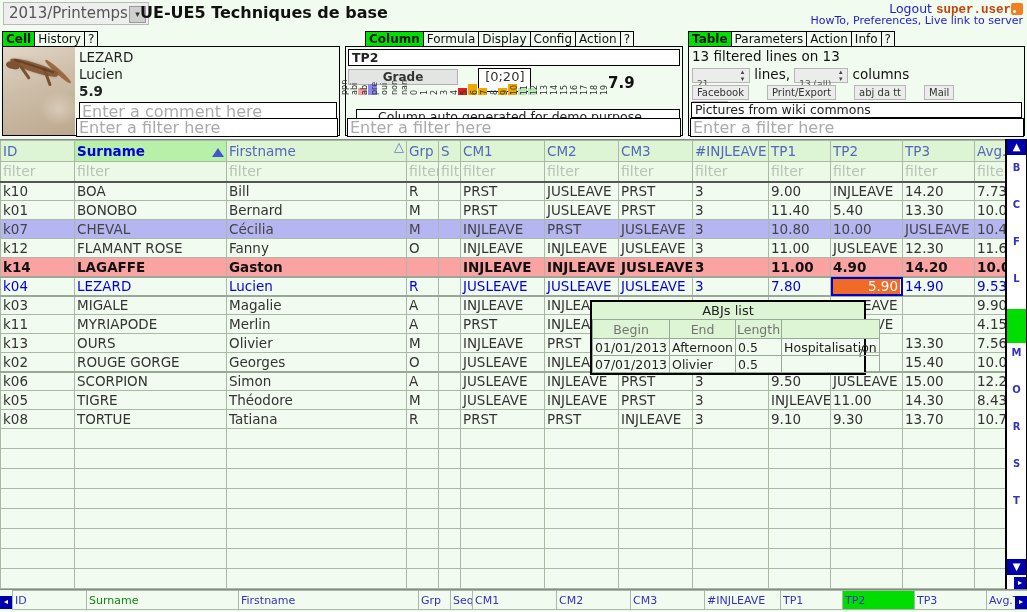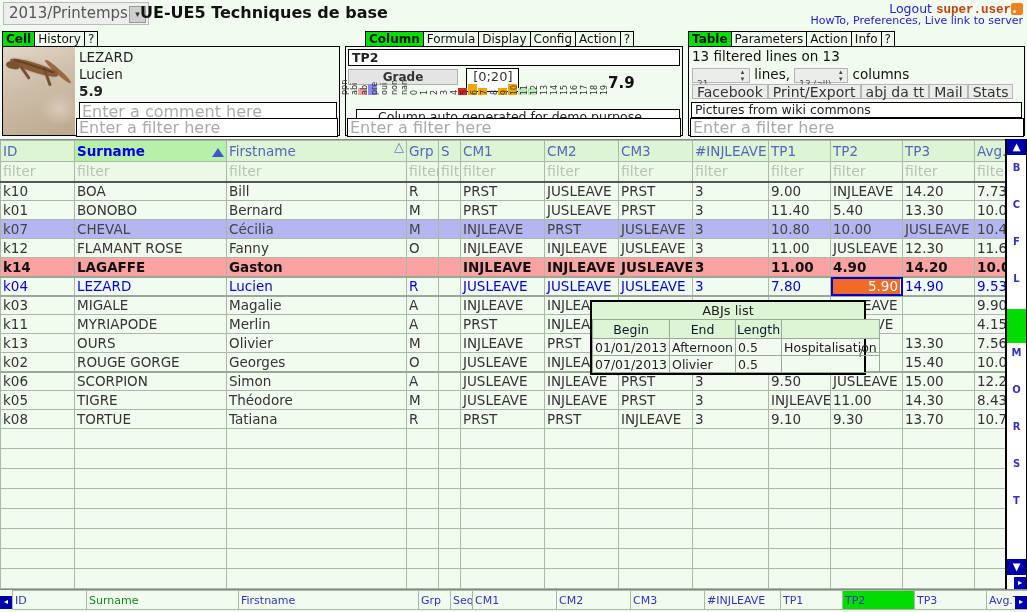--- a/index.html
+++ b/index.html
@@ -123,21 +123,21 @@
   .grade-row { position: absolute; left: 2px; top: 21px; right: 2px; height: 17px; }
   .grade-btn {
     display: inline-block; width: 110px; height: 16px; line-height: 15px;
     text-align: center; font-weight: bold; font-size: 12px;
     background: #e4e4e4; border: 1px solid #b0b0b0; color: #333;
     box-sizing: border-box;
   }
   .grade-range {
     display: inline-block; height: 24px; line-height: 15px; padding: 0 6px;
     border: 1px solid #000; background: #fff; font-size: 13px; color: #333;
-    margin-left: 4px; box-sizing: border-box;
+    margin-left: 16px; box-sizing: border-box;
   }
   .histo { position: absolute; left: 2px; top: 26px; right: 2px; height: 24px; text-align: right; }
   .histo .labels { position: absolute; left: 0; top: 0; height: 22px; }
   .hlab {
     display: inline-block; width: 10px; height: 22px; position: relative;
     vertical-align: bottom; font-size: 8px;
   }
   .hlab span {
     position: absolute; left: 1px; bottom: 0;
     transform: rotate(-90deg); transform-origin: left bottom;
@@ -163,21 +163,21 @@
   }
   .spinner.wide { width: 58px; }
   .spinner .arrows {
     position: absolute; right: 2px; top: 0px; width: 9px; height: 15px;
     font-size: 7px; line-height: 7px; color: #444; text-align: center;
   }
   .tp-btns { position: absolute; left: 3px; top: 37px; }
   .sbtn {
     display: inline-block; height: 15px; line-height: 14px; padding: 0 4px;
     border: 1px solid #b5b5b5; background: #ececec; color: #333;
-    font-size: 14px; margin-right: 0; box-sizing: border-box;
+    font-size: 10px; margin-right: 18px; box-sizing: border-box;
   }
   .tp-desc {
     position: absolute; left: 2px; top: 55px; right: 2px; height: 16px;
     border: 1px solid #000; background: #fff; font-size: 12.5px;
     line-height: 14px; padding-left: 3px; box-sizing: border-box;
   }
 
   
   .panel-filter { position: absolute; height: 20px; }
 
@@ -251,21 +251,21 @@
     border: 2px solid #000; background: #f2fbef; z-index: 50;
     font-size: 12.5px;
   }
   #abjs-popup .ptitle {
     background: #ddf5d5; text-align: center; height: 17px; line-height: 17px;
     font-size: 13px; color: #222;
   }
   #abjs-popup table { border-collapse: collapse; width: 100%; }
   #abjs-popup th {
     background: #ddf5d5; border: 1px solid #9aa898; font-size: 12.5px;
-    height: 16px; font-weight: normal; color: #0f172a;
+    height: 16px; font-weight: normal; color: #737373;
   }
   #abjs-popup td {
     border: 1px solid #9aa898; height: 16px; font-size: 12.5px;
     padding: 0 2px; color: #222; white-space: nowrap;
   }
   #abjs-popup .qmark {
     position: absolute; right: 1px; bottom: 14px;
     font-size: 10px; color: #444;
   }
 

